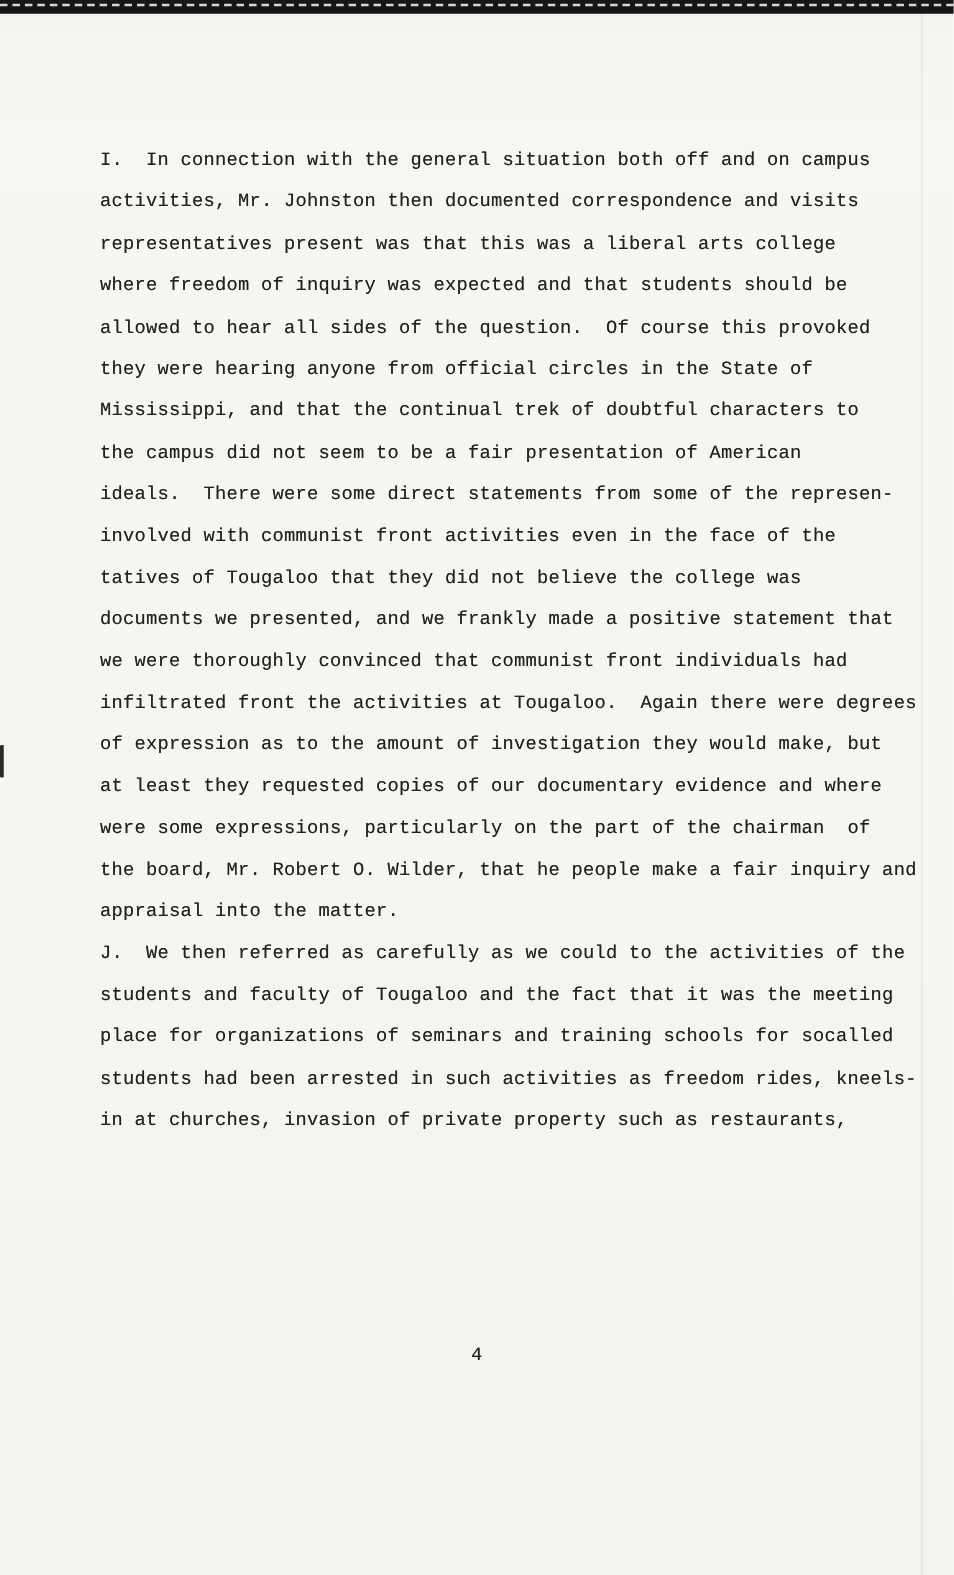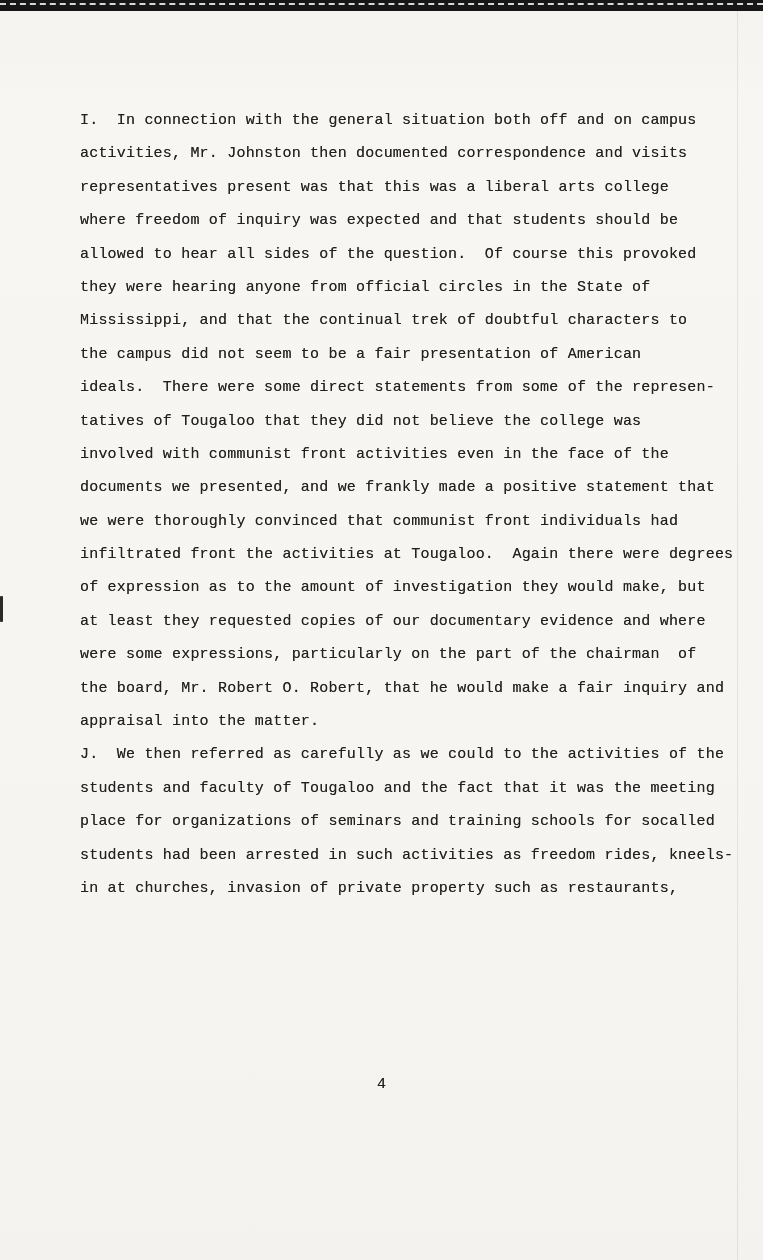--- a/index.html
+++ b/index.html
@@ -48,21 +48,21 @@
     left: 0;
     width: 3px;
     height: 26px;
     background: #2a2a28;
     border-radius: 1px;
   }
 
   .text-block {
     position: absolute;
     left: 80px;
-    top: 104px;
+    top: 112px;
     width: 656px;
     font-size: 15px;
     line-height: 33.4px;
     letter-spacing: 0.2px;
     text-shadow: 0 0 0.5px rgba(20, 20, 20, 0.55);
   }
   .line {
     white-space: pre;
     height: 33.4px;
   }
@@ -93,29 +93,29 @@
   <div class="text-block">
     <div class="line">I.  In connection with the general situation both off and on campus</div>
     <div class="line">activities, Mr. Johnston then documented correspondence and visits</div>
     <div class="line">representatives present was that this was a liberal arts college</div>
     <div class="line">where freedom of inquiry was expected and that students should be</div>
     <div class="line">allowed to hear all sides of the question.  Of course this provoked</div>
     <div class="line">they were hearing anyone from official circles in the State of</div>
     <div class="line">Mississippi, and that the continual trek of doubtful characters to</div>
     <div class="line">the campus did not seem to be a fair presentation of American</div>
     <div class="line">ideals.  There were some direct statements from some of the represen-</div>
+    <div class="line">involved with communist front activities even in the face of the</div>
     <div class="line">tatives of Tougaloo that they did not believe the college was</div>
-    <div class="line">involved with communist front activities even in the face of the</div>
     <div class="line">documents we presented, and we frankly made a positive statement that</div>
     <div class="line">we were thoroughly convinced that communist front individuals had</div>
     <div class="line">infiltrated front the activities at Tougaloo.  Again there were degrees</div>
     <div class="line">of expression as to the amount of investigation they would make, but</div>
     <div class="line">at least they requested copies of our documentary evidence and where</div>
     <div class="line">were some expressions, particularly on the part of the chairman  of</div>
-    <div class="line">the board, Mr. Robert O. Robert, that he would make a fair inquiry and</div>
+    <div class="line">the board, Mr. Robert O. Wilder, that he people make a fair inquiry and</div>
     <div class="line">appraisal into the matter.</div>
     <div class="line">J.  We then referred as carefully as we could to the activities of the</div>
     <div class="line">students and faculty of Tougaloo and the fact that it was the meeting</div>
     <div class="line">place for organizations of seminars and training schools for socalled</div>
     <div class="line">students had been arrested in such activities as freedom rides, kneels-</div>
     <div class="line">in at churches, invasion of private property such as restaurants,</div>
   </div>
 
   <div class="page-number">4</div>
 

